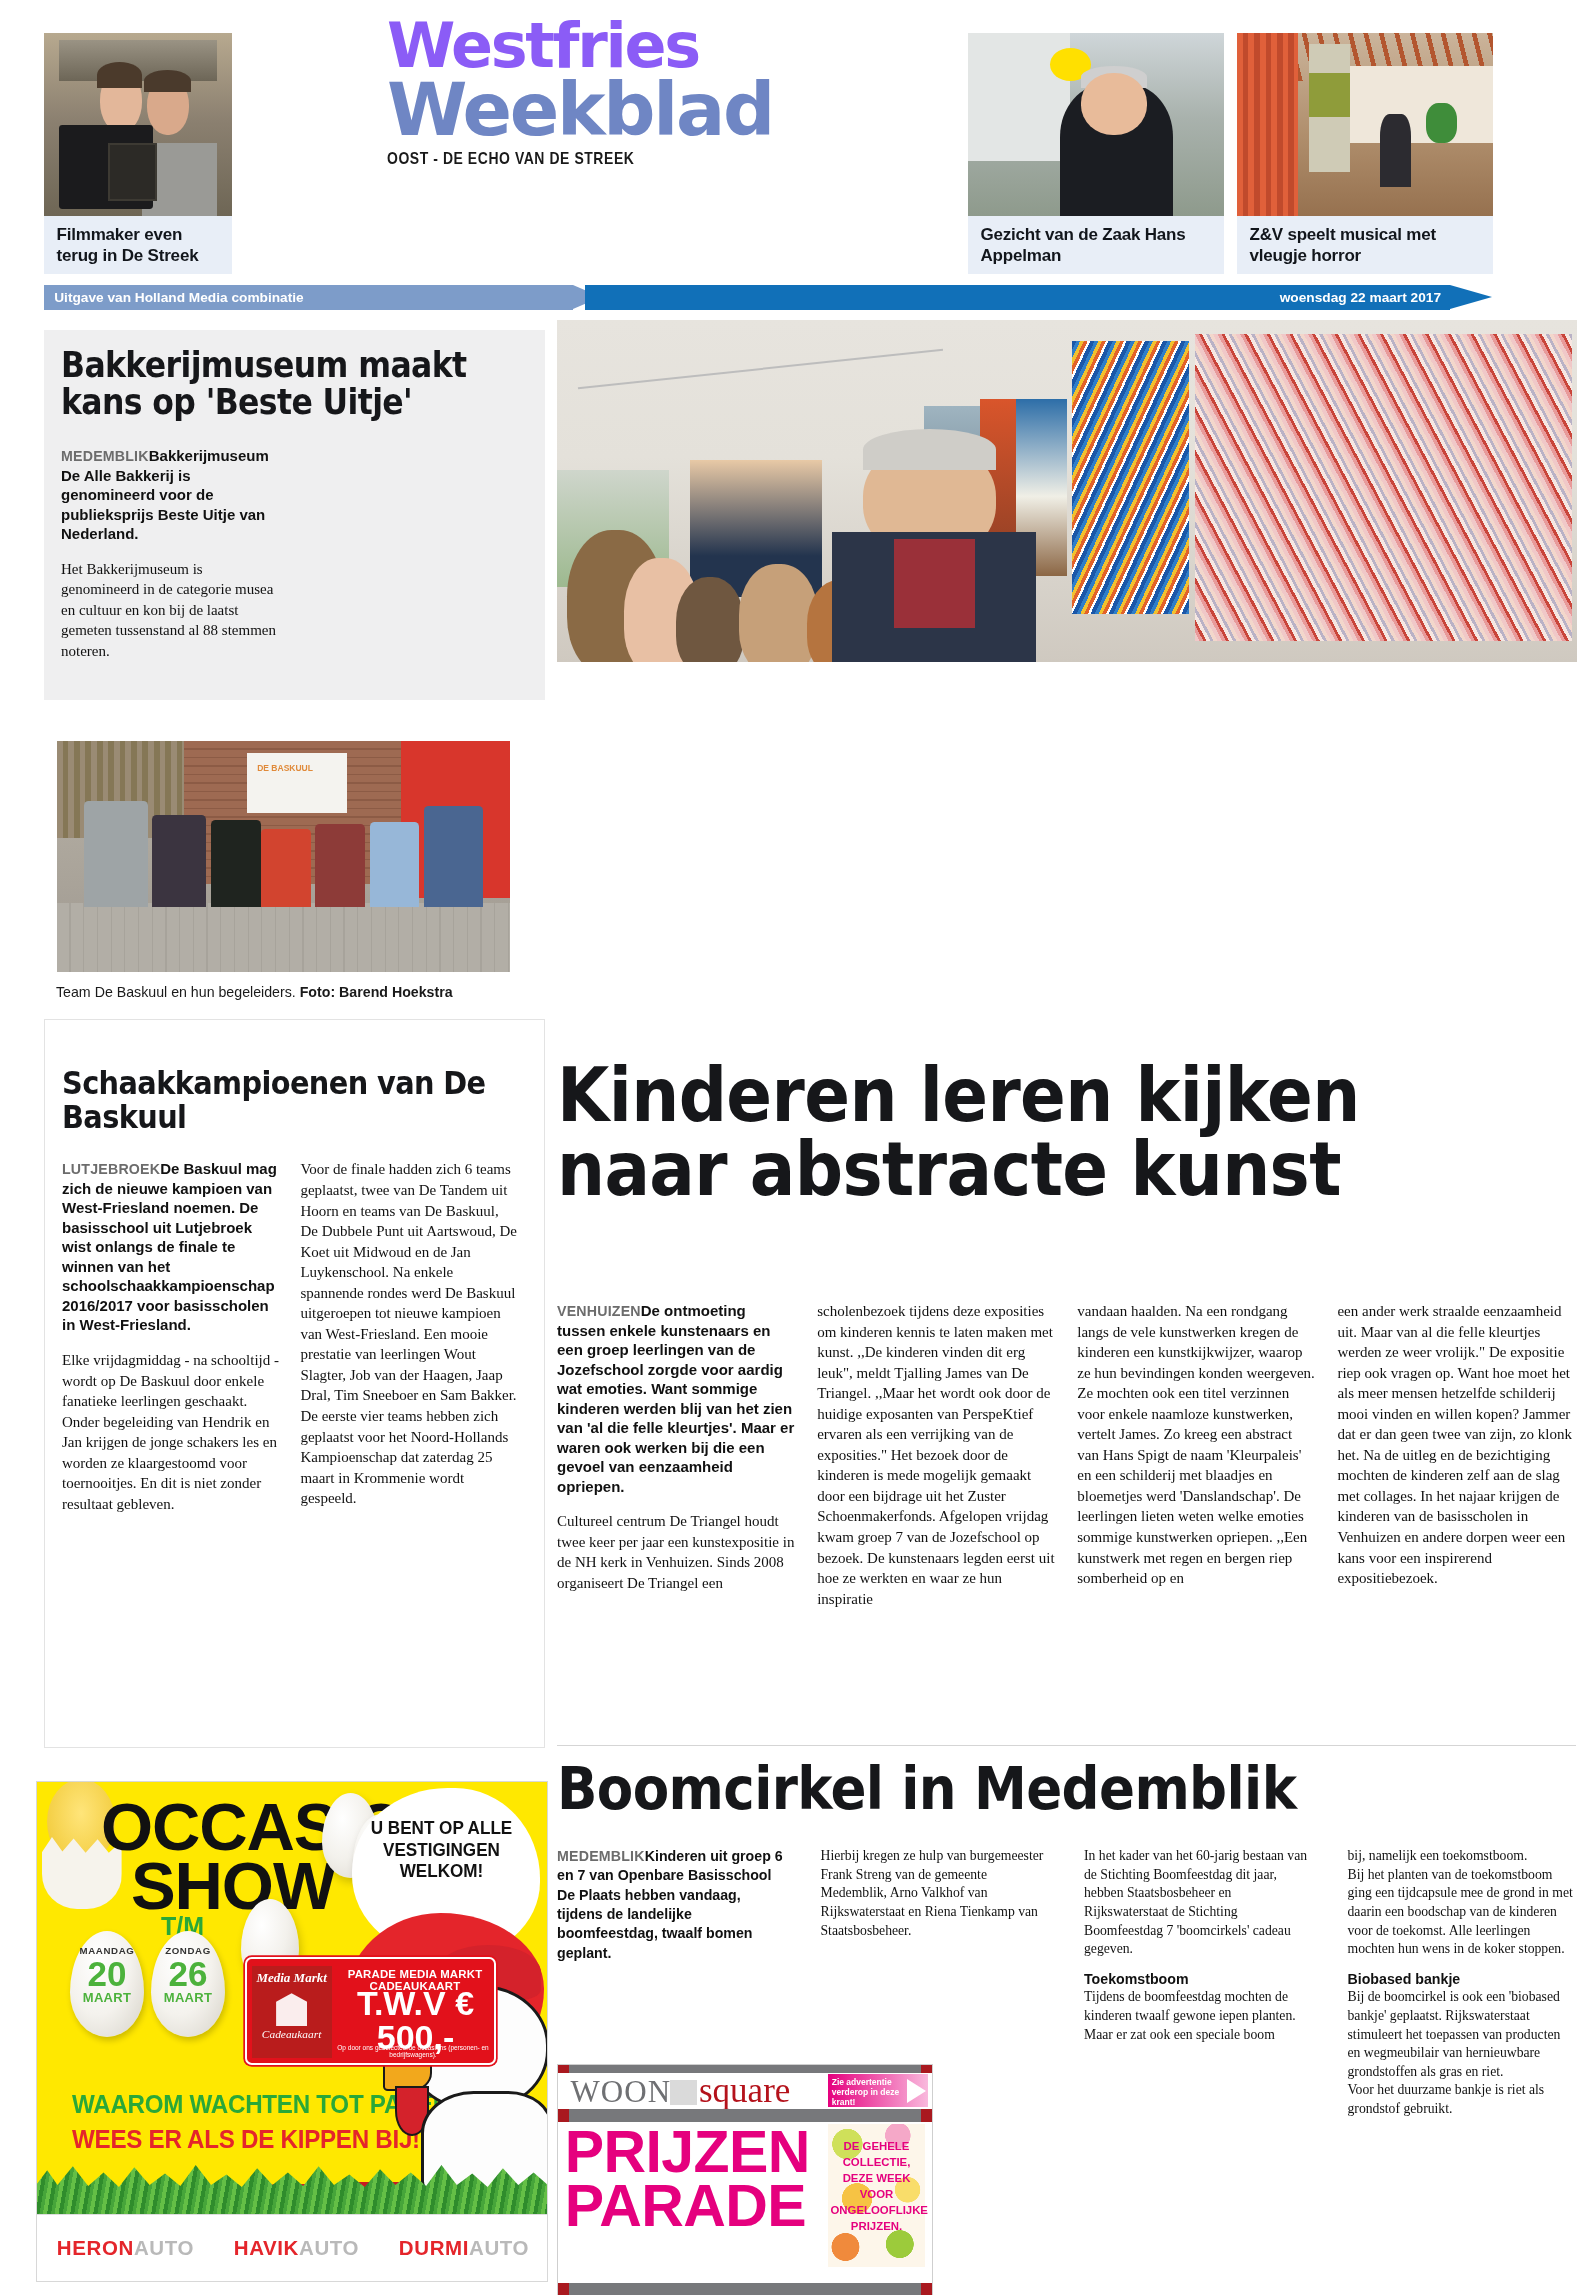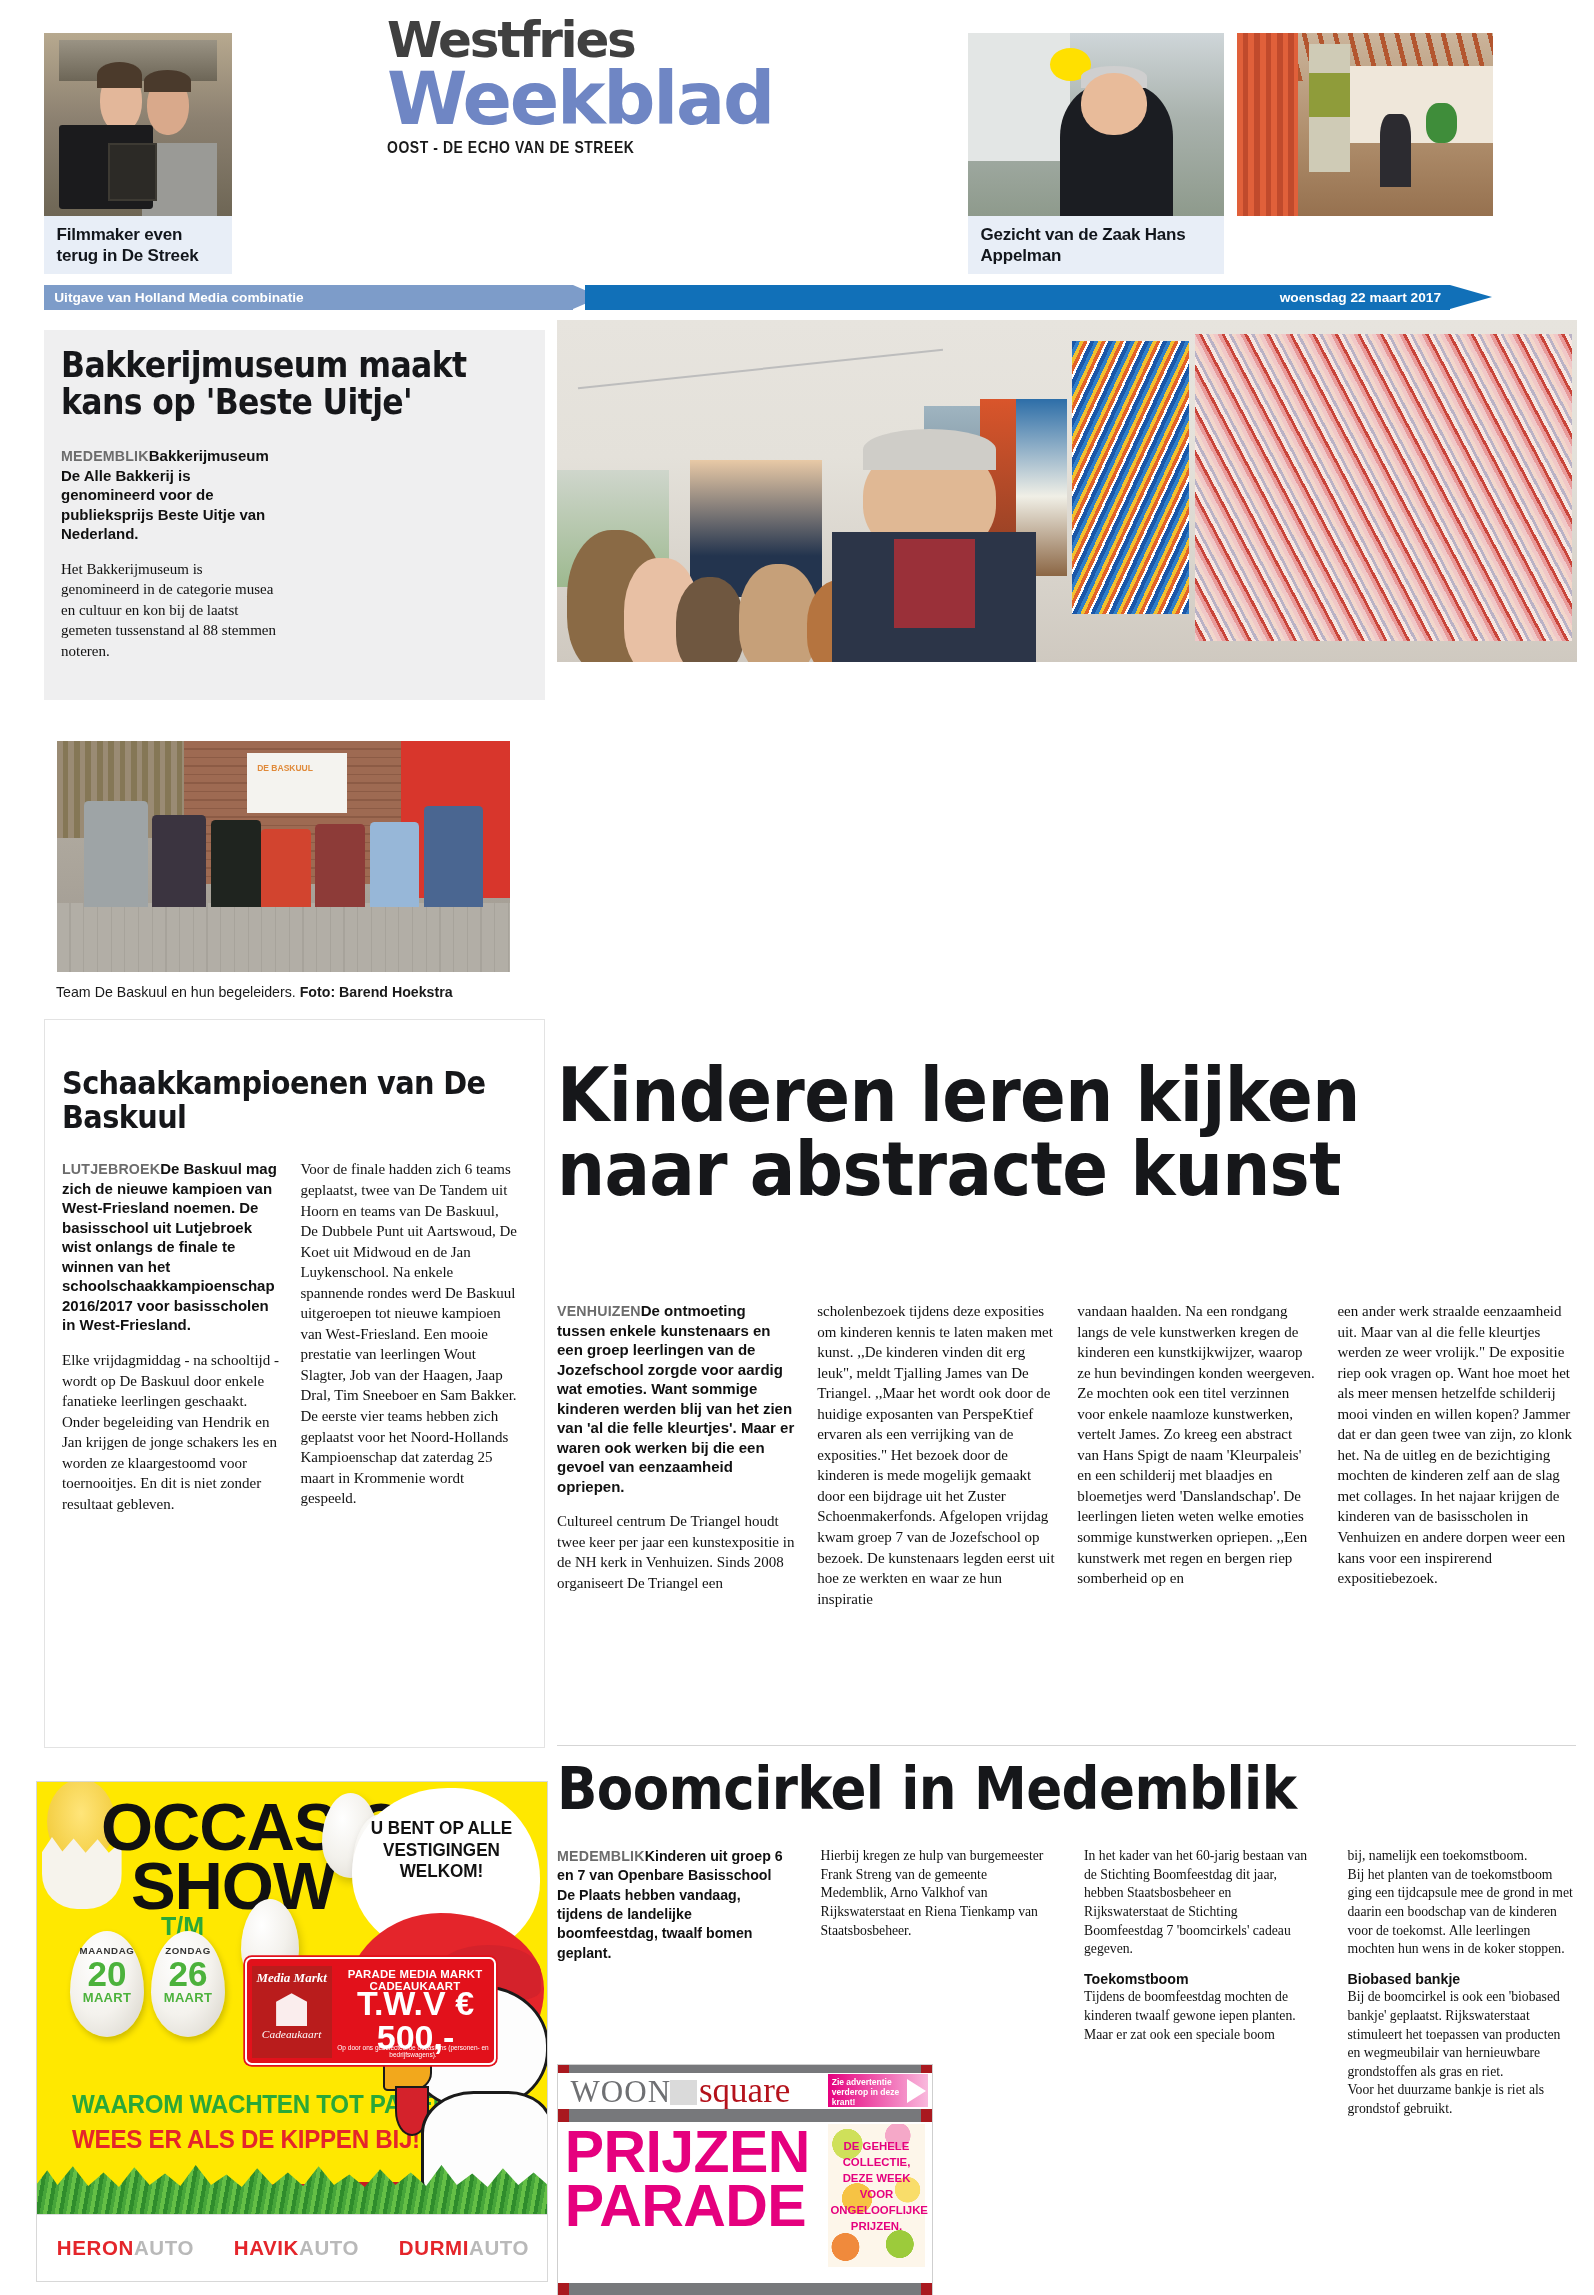--- a/index.html
+++ b/index.html
@@ -21,21 +21,21 @@
     padding:9px 9px 8px 12.5px; letter-spacing:-0.2px;
   }
 
   .teaser-left { left:44px; top:33px; width:188px; }
   .teaser-mid  { left:968px; top:33px; width:256px; }
   .teaser-right{ left:1237px; top:33px; width:256px; }
 
   .logo-block { position:absolute; left:387px; top:17px; width:564px; }
   .logo-line1 {
     font-family:"DejaVu Sans", sans-serif;
-    font-weight:bold; font-size:50px; line-height:0.92; color:#404040;
+    font-weight:bold; font-size:62px; line-height:0.92; color:#8b5cf6;
     letter-spacing:-2.3px;
   }
   .logo-line2 {
     font-family:"DejaVu Sans", sans-serif;
     font-weight:bold; font-size:73px; line-height:0.98; color:#6f86c4;
     letter-spacing:-2.3px;
   }
   .logo-sub {
     font-family:"Liberation Sans Narrow","Liberation Sans",sans-serif;
     font-size:17px; letter-spacing:0.7px; color:#1a1a1a; margin-top:3.4px;
@@ -451,20 +451,21 @@
         <div class="ph stage">
           <div class="st-curtain"></div>
           <div class="st-beams"></div>
           <div class="st-wall"></div>
           <div class="st-man"></div>
           <div class="st-vest"></div>
           <div class="st-green"></div>
           <div class="st-seat"></div>
         </div>
       </div>
+      <div class="cap">Z&amp;V speelt musical met vleugje horror</div>
     </div>
   </div>
 
   <div class="bluebar">
     <div class="light"></div>
     <div class="arrow-l"></div>
     <div class="dark"></div>
     <div class="arrow-r"></div>
     <div class="txt-l">Uitgave van Holland Media combinatie</div>
     <div class="txt-r">woensdag 22 maart 2017</div>

